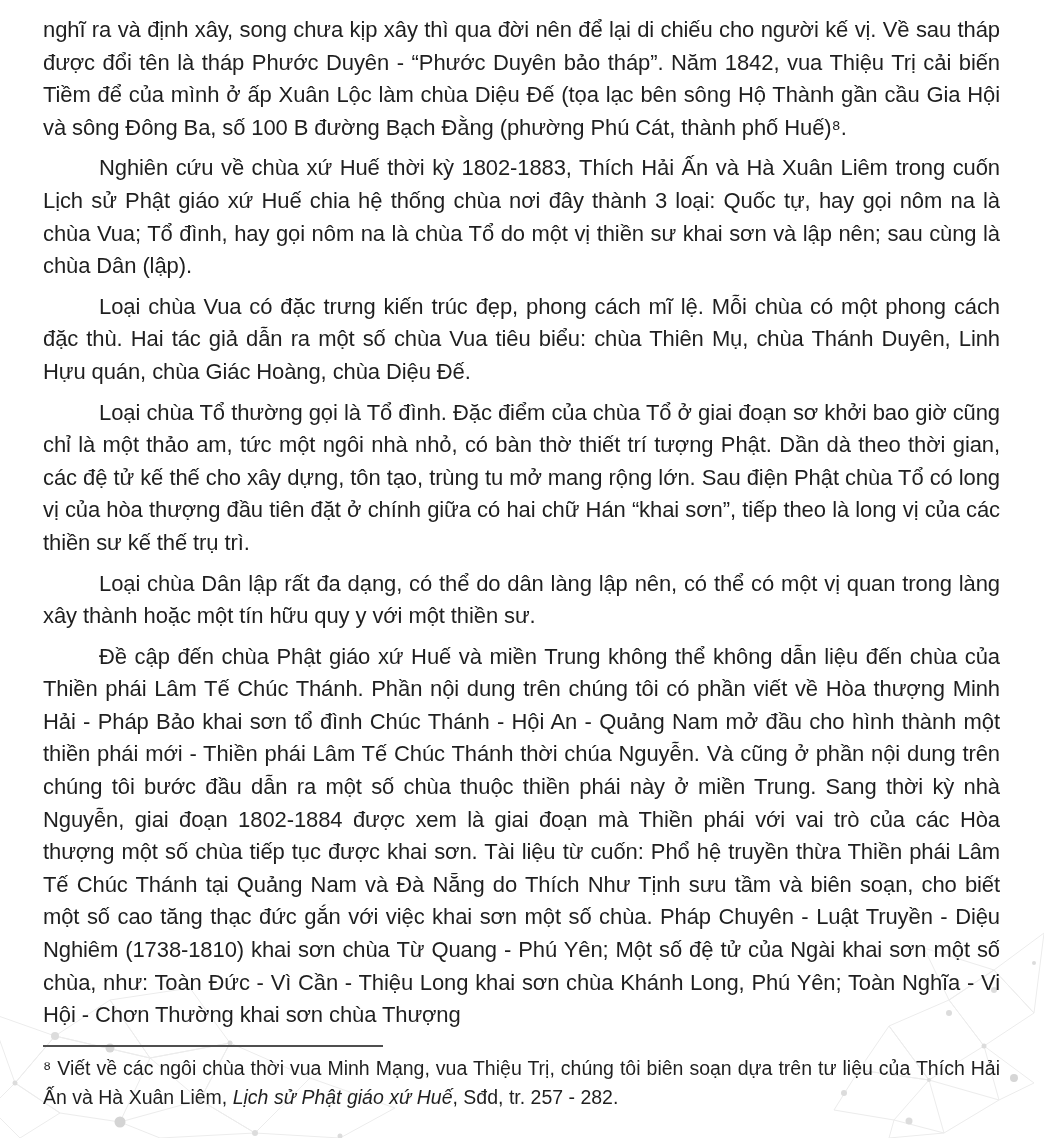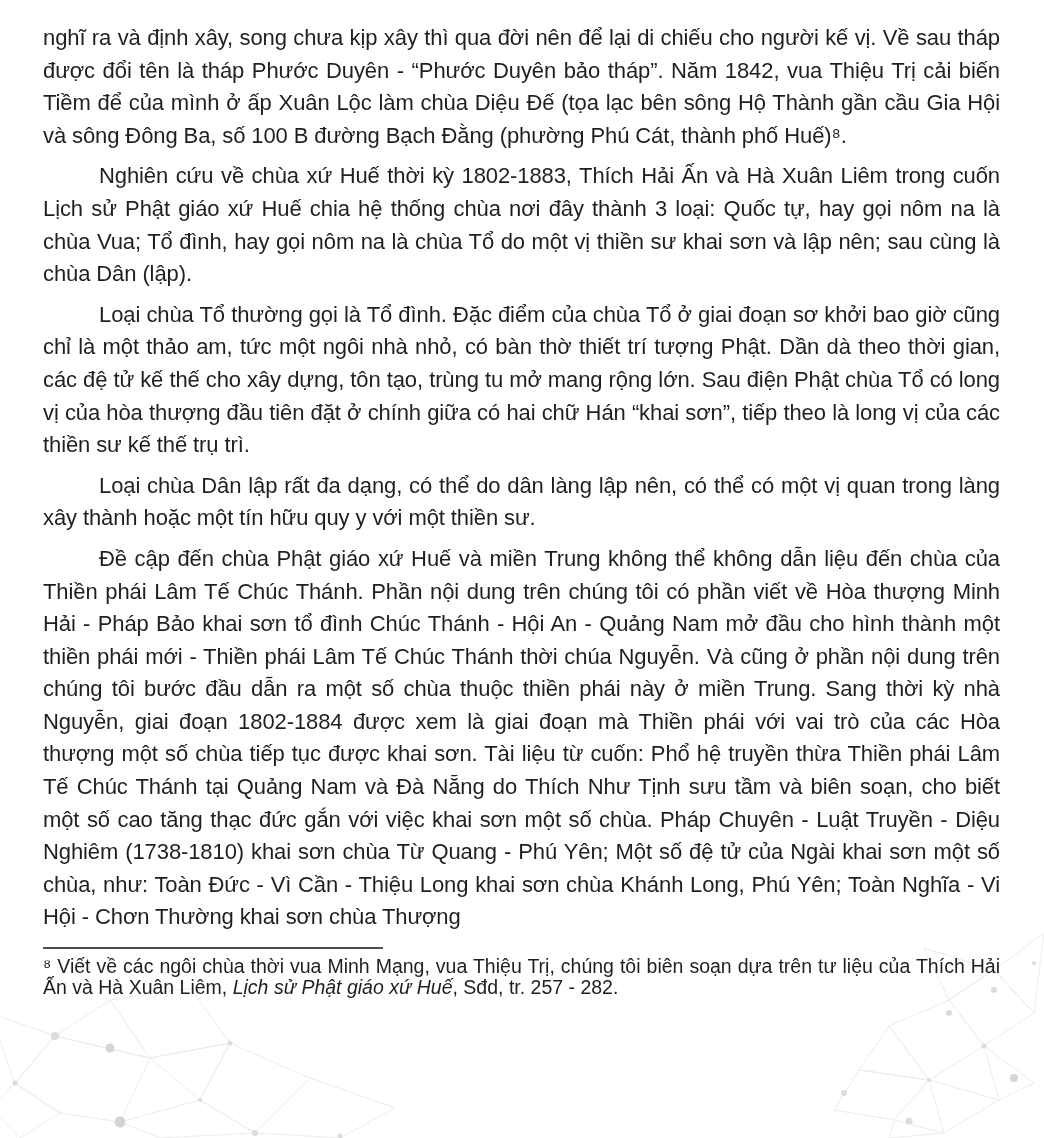--- a/index.html
+++ b/index.html
@@ -7,41 +7,41 @@
     width:1044px; height:1138px;
     background:#ffffff;
     font-family:"Liberation Sans","DejaVu Sans",sans-serif;
     color:#1f1f1f;
     position:relative;
     overflow:hidden;
   }
   .page {
     position:relative;
     z-index:1;
-    padding:22px 44px 0 43px;
+    padding:14px 44px 0 43px;
   }
   .para {
     font-size:22px;
     line-height:32.6px;
     text-align:justify;
     margin:0 0 8px 0;
     text-indent:56px;
     letter-spacing:-0.1px;
   }
   .para.continued { text-indent:0; }
   .footnote-rule {
     width:340px;
     height:0;
     border:none;
     border-top:2px solid #4f4f4f;
     margin:13px 0 7px 0;
   }
   .footnote {
     font-size:19.5px;
-    line-height:21px;
+    line-height:29px;
     text-align:justify;
     margin:0;
   }
   .footnote em { font-style:italic; }
   svg.mesh { position:absolute; z-index:0; }
   svg.mesh-left  { left:0; bottom:0; }
   svg.mesh-right { right:0; bottom:0; }
 </style>
 </head>
 <body>
@@ -90,20 +90,21 @@
     <circle cx="80" cy="193" r="3.5"></circle>
     <circle cx="155" cy="118" r="2.5"></circle>
     <circle cx="205" cy="35" r="2"></circle>
     <circle cx="100" cy="152" r="2"></circle>
   </g>
 </svg>
 
 <div class="page">
   <p class="para continued">nghĩ ra và định xây, song chưa kịp xây thì qua đời nên để lại di chiếu cho người kế vị. Về sau tháp được đổi tên là tháp Phước Duyên - “Phước Duyên bảo tháp”. Năm 1842, vua Thiệu Trị cải biến Tiềm để của mình ở ấp Xuân Lộc làm chùa Diệu Đế (tọa lạc bên sông Hộ Thành gần cầu Gia Hội và sông Đông Ba, số 100 B đường Bạch Đằng (phường Phú Cát, thành phố Huế)⁸.</p>
   <p class="para">Nghiên cứu về chùa xứ Huế thời kỳ 1802-1883, Thích Hải Ấn và Hà Xuân Liêm trong cuốn Lịch sử Phật giáo xứ Huế chia hệ thống chùa nơi đây thành 3 loại: Quốc tự, hay gọi nôm na là chùa Vua; Tổ đình, hay gọi nôm na là chùa Tổ do một vị thiền sư khai sơn và lập nên; sau cùng là chùa Dân (lập).</p>
+  <p class="para">Loại chùa Vua có đặc trưng kiến trúc đẹp, phong cách mĩ lệ. Mỗi chùa có một phong cách đặc thù. Hai tác giả dẫn ra một số chùa Vua tiêu biểu: chùa Thiên Mụ, chùa Thánh Duyên, Linh Hựu quán, chùa Giác Hoàng, chùa Diệu Đế.</p>
   <p class="para">Loại chùa Tổ thường gọi là Tổ đình. Đặc điểm của chùa Tổ ở giai đoạn sơ khởi bao giờ cũng chỉ là một thảo am, tức một ngôi nhà nhỏ, có bàn thờ thiết trí tượng Phật. Dần dà theo thời gian, các đệ tử kế thế cho xây dựng, tôn tạo, trùng tu mở mang rộng lớn. Sau điện Phật chùa Tổ có long vị của hòa thượng đầu tiên đặt ở chính giữa có hai chữ Hán “khai sơn”, tiếp theo là long vị của các thiền sư kế thế trụ trì.</p>
   <p class="para">Loại chùa Dân lập rất đa dạng, có thể do dân làng lập nên, có thể có một vị quan trong làng xây thành hoặc một tín hữu quy y với một thiền sư.</p>
   <p class="para">Đề cập đến chùa Phật giáo xứ Huế và miền Trung không thể không dẫn liệu đến chùa của Thiền phái Lâm Tế Chúc Thánh. Phần nội dung trên chúng tôi có phần viết về Hòa thượng Minh Hải - Pháp Bảo khai sơn tổ đình Chúc Thánh - Hội An - Quảng Nam mở đầu cho hình thành một thiền phái mới - Thiền phái Lâm Tế Chúc Thánh thời chúa Nguyễn. Và cũng ở phần nội dung trên chúng tôi bước đầu dẫn ra một số chùa thuộc thiền phái này ở miền Trung. Sang thời kỳ nhà Nguyễn, giai đoạn 1802-1884 được xem là giai đoạn mà Thiền phái với vai trò của các Hòa thượng một số chùa tiếp tục được khai sơn. Tài liệu từ cuốn: Phổ hệ truyền thừa Thiền phái Lâm Tế Chúc Thánh tại Quảng Nam và Đà Nẵng do Thích Như Tịnh sưu tầm và biên soạn, cho biết một số cao tăng thạc đức gắn với việc khai sơn một số chùa. Pháp Chuyên - Luật Truyền - Diệu Nghiêm (1738-1810) khai sơn chùa Từ Quang - Phú Yên; Một số đệ tử của Ngài khai sơn một số chùa, như: Toàn Đức - Vì Cần - Thiệu Long khai sơn chùa Khánh Long, Phú Yên; Toàn Nghĩa - Vi Hội - Chơn Thường khai sơn chùa Thượng</p>
 
   <hr class="footnote-rule">
 
   <p class="footnote"><span>⁸ Viết về các ngôi chùa thời vua Minh Mạng, vua Thiệu Trị, chúng tôi biên soạn dựa trên tư liệu của Thích Hải Ấn và Hà Xuân Liêm, </span><em>Lịch sử Phật giáo xứ Huế</em><span>, Sđd, tr. 257 - 282.</span></p>
 </div>
 
 </body></html>

